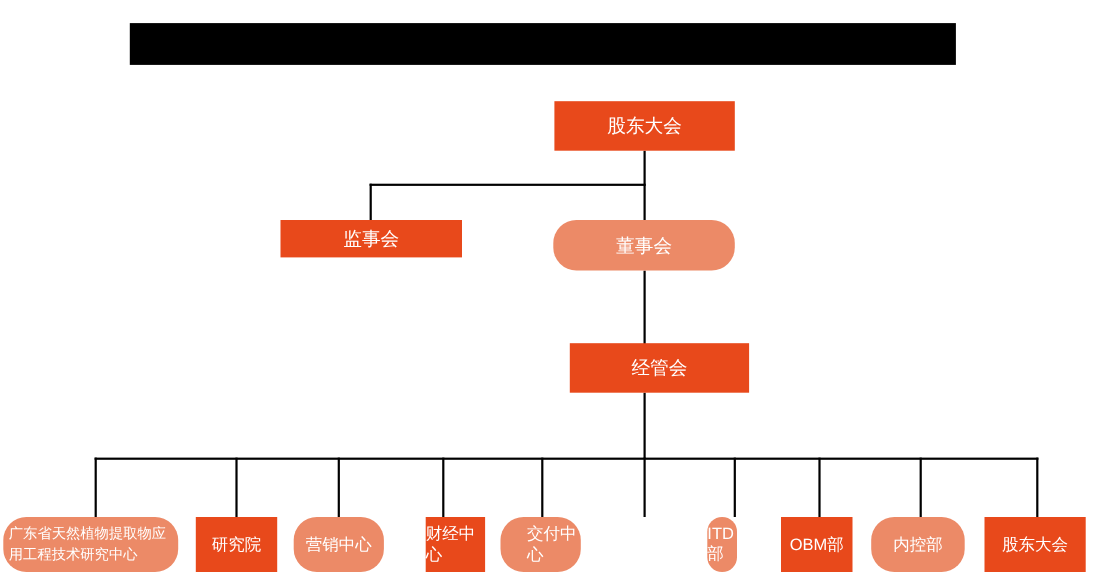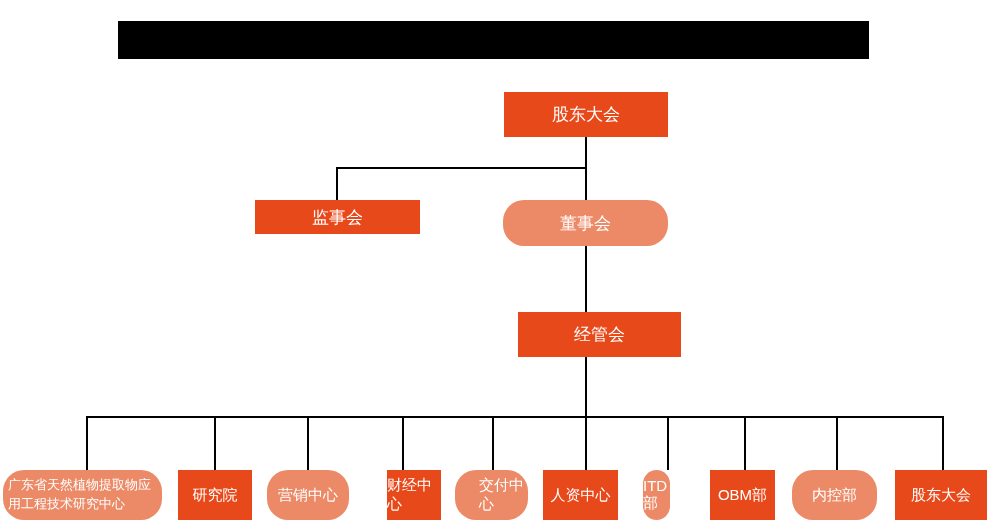--- a/index.html
+++ b/index.html
@@ -121,23 +121,20 @@
   </div>
   <div class="node secondary dept dept-3">
     <span>营销中心</span>
   </div>
   <div class="node primary dept dept-4">
     <span>财经中心</span>
   </div>
   <div class="node secondary dept dept-5">
     <span>交付中心</span>
   </div>
-  <div class="node primary dept dept-6">
-    <span>人资中心</span>
-  </div>
   <div class="node secondary dept dept-7">
     <span>ITD部</span>
   </div>
   <div class="node primary dept dept-8">
     <span>OBM部</span>
   </div>
   <div class="node secondary dept dept-9">
     <span>内控部</span>
   </div>
   <div class="node primary dept dept-10">

